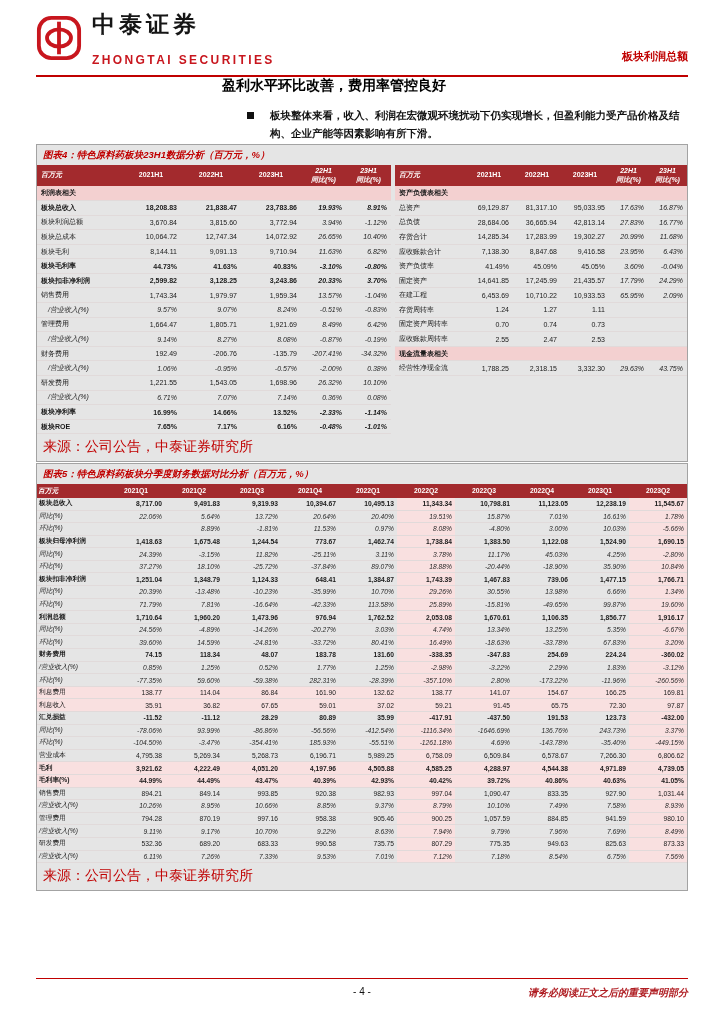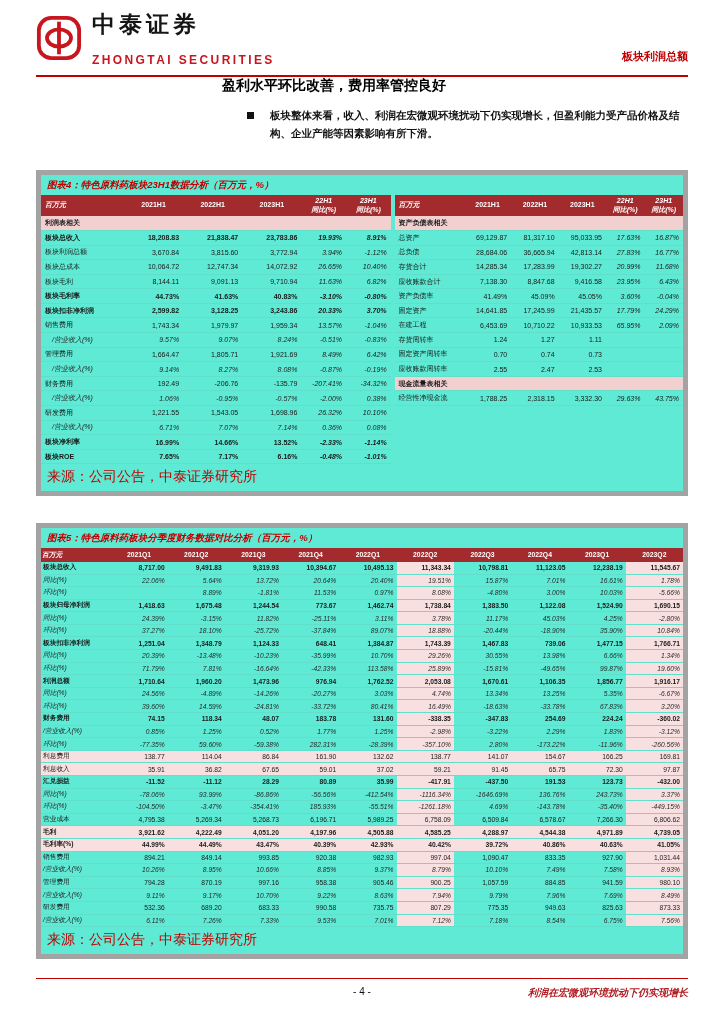--- a/index.html
+++ b/index.html
@@ -14,21 +14,21 @@
   .brand-en{font-size:12px;font-weight:700;letter-spacing:2.4px;color:#c8161e;margin-top:17px;}
   .report-type{color:#c00000;font-size:11px;font-weight:700;align-self:flex-end;padding-bottom:3px;}
   .header-rule{height:2px;background:#c00000;margin:0 36px;}
 
   
   .title{margin:0 36px 0 222px;font-size:14px;font-weight:700;color:#000;}
   .bullet{margin:12px 36px 0 247px;display:flex;gap:16px;font-weight:700;font-size:10.5px;line-height:1.7;color:#111;}
   .bullet-square{flex:0 0 auto;width:7px;height:7px;background:#111;margin-top:5px;}
 
   
-  .chart-block{margin:27px 36px 0;border:5px solid #a3a3a3;background:#5eead4;}
+  .chart-block{margin:1px 36px 0;border:1px solid #a3a3a3;background:#e5e5e5;}
   .chart-caption{color:#c00000;font-weight:700;font-style:italic;font-size:9.5px;padding:4px 6px 3px;}
   .chart-source{color:#c00000;font-size:14px;padding:4px 6px 5px;}
   .chart4-tables{display:flex;gap:4px;align-items:flex-start;}
 
   .tbl table{border-collapse:collapse;table-layout:fixed;}
   .tbl th{background:#a32a2d;color:#fff;font-weight:700;font-size:7px;padding:2px 2px;text-align:center;white-space:pre-line;line-height:1.25;vertical-align:middle;}
   .tbl th:first-child{text-align:left;font-style:italic;padding-left:4px;}
   .tbl td{font-size:7px;padding:1.8px 4px 1.8px 2px;text-align:right;color:#1a1a1a;white-space:nowrap;overflow:hidden;border-bottom:1px solid rgba(170,50,50,0.06);}
   .tbl td.lbl{text-align:left;padding-left:4px;}
   .tbl tr.bold td{font-weight:700;}
@@ -770,16 +770,16 @@
               <td class="hl">7.56%</td>
             </tr>
           </tbody>
         </table>
       </div>
     <div class="chart-source">来源：公司公告，中泰证券研究所</div>
   </div>
 
   <div class="footer">
     <div class="footer-page">- 4 -</div>
-    <div class="footer-disclaimer">利润在宏微观环境扰动下仍实现增长</div>
+    <div class="footer-disclaimer">请务必阅读正文之后的重要声明部分</div>
   </div>
 
 </div>
 
 </body></html>

